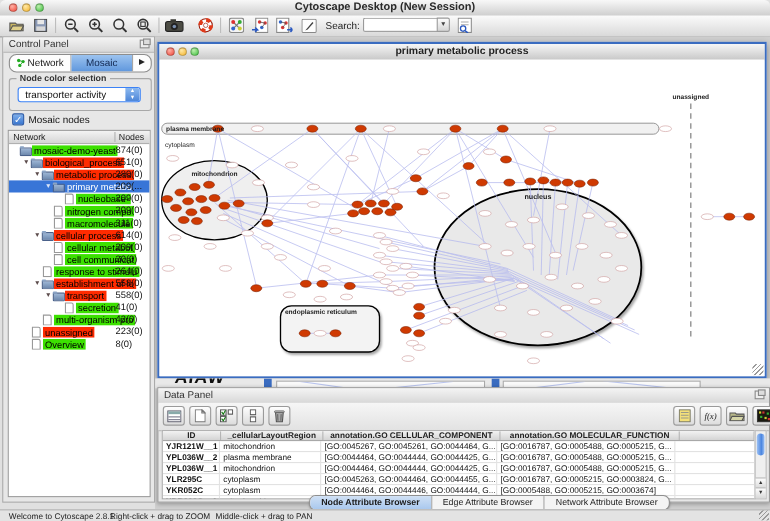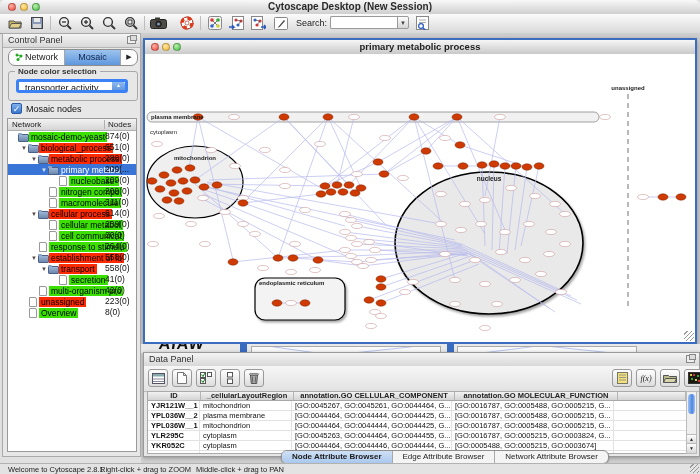--- a/index.html
+++ b/index.html
@@ -27,21 +27,21 @@
   .phead .ptitle{position:absolute;left:5px;top:1px;}
   .floatico{position:absolute;right:4px;top:2px;width:9px;height:8px;border:1px solid #888;background:#eee;box-sizing:border-box;}
   .floatico:before{content:"";position:absolute;right:-2px;top:-2px;width:5px;height:4px;border:1px solid #888;background:#ddd;}
   .cptabs{position:absolute;left:5px;top:15px;width:128px;height:15px;border:1px solid #8d8d8d;border-radius:7px;background:#fdfdfd;overflow:hidden;display:flex;}
   .cptab{flex:1;font-size:9px;color:#222;text-align:center;line-height:14px;border-right:1px solid #a5a5a5;white-space:nowrap;overflow:hidden;}
   .cptab.on{background:linear-gradient(#9cc3ef,#5f97dd);font-weight:normal;color:#10264f;}
   .cptab.arrow{flex:0 0 16px;font-size:7px;color:#222;border-right:none;}
   .netglyph{display:inline-block;vertical-align:-1px;margin-right:2px;}
   .groupbox{position:absolute;left:5px;top:37px;width:128px;height:28px;border:1px solid #a8a8a8;border-radius:3px;}
   .grouplab{position:absolute;left:6px;top:-5px;background:#e7e7e7;padding:0 3px;font-size:8px;font-weight:bold;color:#333;}
-  .combo{position:absolute;left:7px;top:7px;width:112px;height:14px;background:#fff;border:3px solid #3b82f6;border-radius:3px;box-sizing:border-box;font-size:9px;color:#111;line-height:12px;padding-left:6px;overflow:hidden;white-space:nowrap;}
+  .combo{position:absolute;left:7px;top:7px;width:112px;height:14px;background:#fff;border:1px solid #3b82f6;border-radius:3px;box-sizing:border-box;font-size:9px;color:#111;line-height:12px;padding-left:6px;overflow:hidden;white-space:nowrap;}
   .combostep{position:absolute;right:0;top:0;width:13px;height:12px;background:linear-gradient(#8db9ef,#4d86d8);border-radius:0 2px 2px 0;color:#fff;font-size:5px;text-align:center;line-height:6px;}
   .checkrow{position:absolute;left:8px;top:69px;height:12px;font-size:9px;color:#111;}
   .checkbox{position:absolute;left:0;top:0;width:11px;height:11px;border-radius:2px;background:linear-gradient(#7fb0ec,#3a76cf);border:1px solid #2a5aa8;box-sizing:border-box;color:#fff;font-size:9px;line-height:10px;text-align:center;}
   .checklab{position:absolute;left:15px;top:1px;white-space:nowrap;}
   .treebox{position:absolute;left:4px;top:84px;width:130px;height:334px;background:#fff;border:1px solid #9a9a9a;box-sizing:border-box;overflow:hidden;}
   .treehead{position:absolute;left:0;top:0;width:100%;height:11px;background:linear-gradient(#f3f3f3,#d5d5d5);border-bottom:1px solid #b0b0b0;font-size:8px;color:#222;}
   .treehead .h1{position:absolute;left:4px;top:1px;}
   .treehead .h2{position:absolute;left:96px;top:1px;border-left:1px solid #b0b0b0;padding-left:3px;}
   .treerows{position:absolute;left:0;top:12px;width:100%;}
   .trow{position:relative;height:11px;white-space:nowrap;overflow:hidden;font-size:8.5px;display:flex;align-items:center;}

